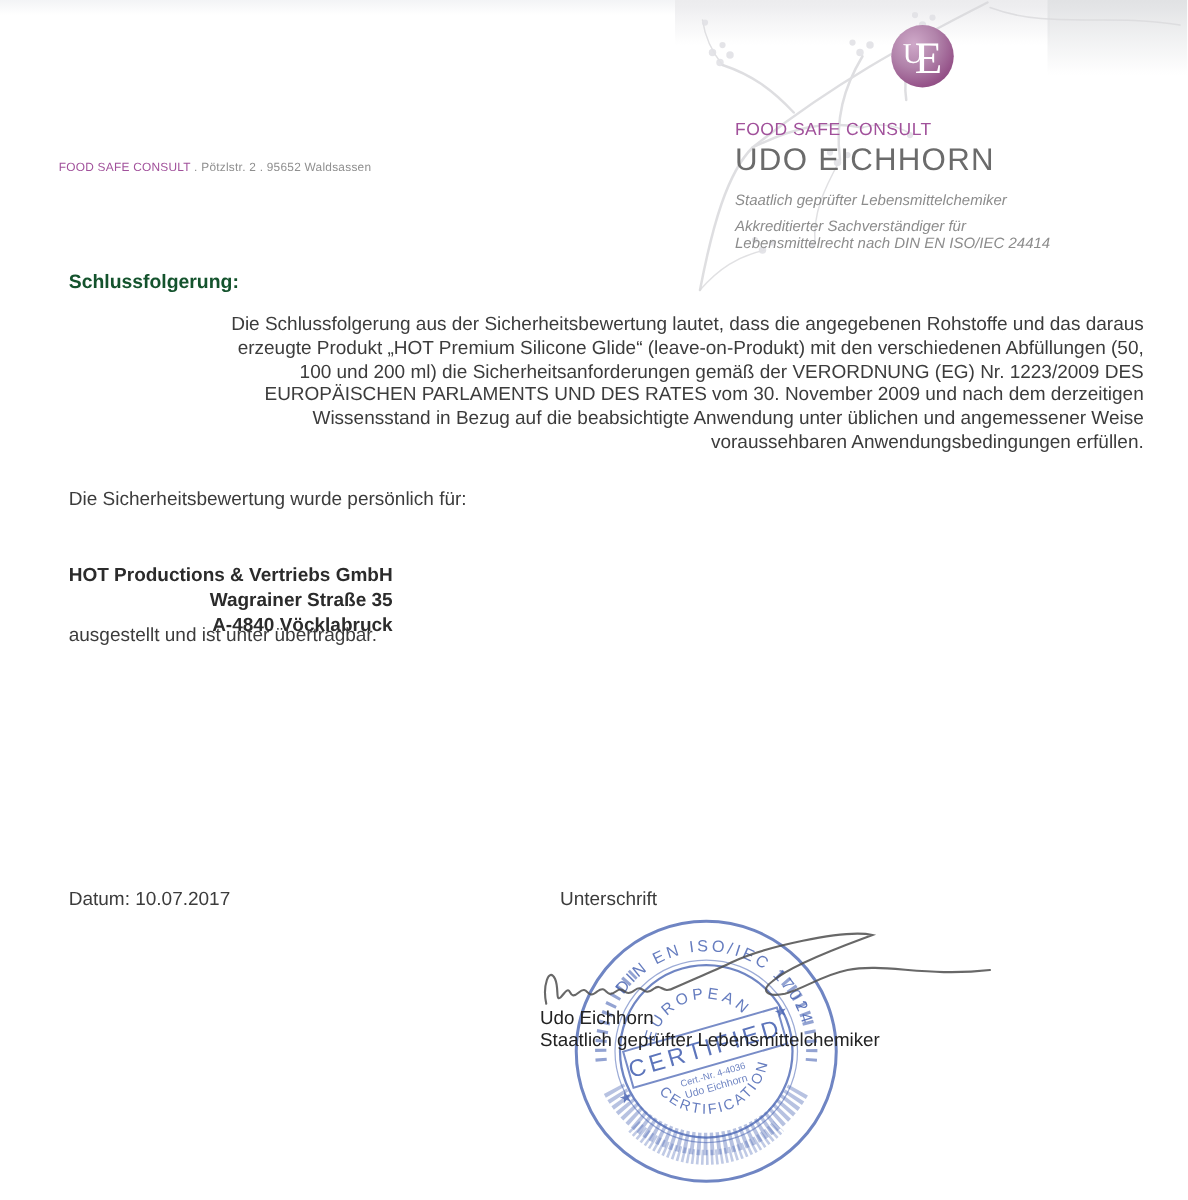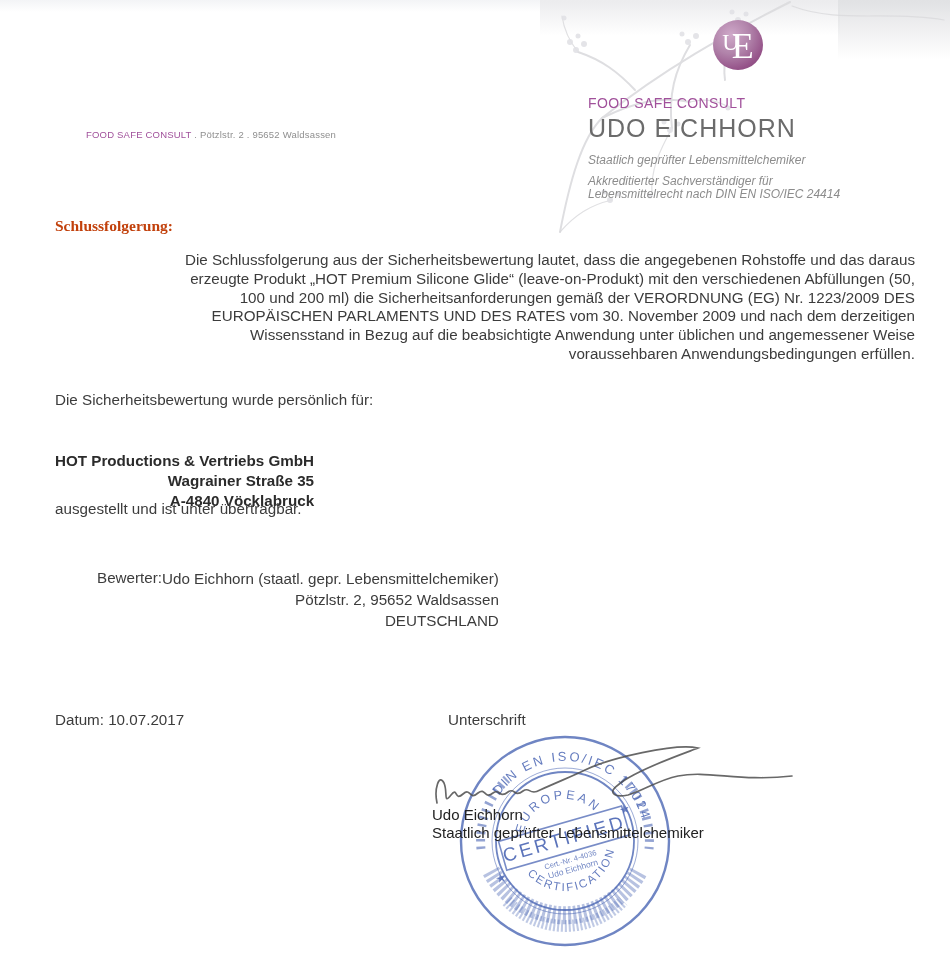--- a/index.html
+++ b/index.html
@@ -28,36 +28,36 @@
   
   .logo{position:absolute;left:713px;top:20px;width:50px;height:50px;border-radius:50%;
     background:radial-gradient(circle at 36% 30%,#cfa9c9 0%,#b183aa 40%,#96548a 72%,#7c3a70 100%);
     display:flex;align-items:center;justify-content:center;}
   .logo .mono-u{font-family:"Liberation Serif","DejaVu Serif",serif;color:#fff;font-size:23px;
     margin-right:-7px;margin-top:-4px;}
   .logo .mono-e{font-family:"Liberation Serif","DejaVu Serif",serif;color:#fff;font-size:36px;
     margin-top:2px;}
 
   
-  .sender-line{position:absolute;left:47px;top:129px;font-size:9.5px;letter-spacing:.2px;margin-left:39px;}
+  .sender-line{position:absolute;left:47px;top:129px;font-size:9.5px;letter-spacing:.2px;}
   .sender-line .brand{color:var(--brand-purple);}
   .sender-line .rest{color:#8f8f8f;}
 
   
   .hdr{position:absolute;left:588px;top:95px;}
   .hdr-brand{color:var(--brand-purple);font-size:14px;letter-spacing:.4px;}
   .hdr-name{color:var(--heading-gray);font-size:25px;letter-spacing:1px;margin-top:3px;}
   .hdr-sub1{color:var(--subtitle-gray);font-style:italic;font-size:12px;margin-top:10px;}
   .hdr-sub2{color:var(--subtitle-gray);font-style:italic;font-size:12px;margin-top:8px;
     line-height:12.8px;white-space:pre-line;}
 
   
   .txt{color:var(--body-text);font-size:15.2px;text-align:right;}
   .preline{white-space:pre-line;}
-  .doc-heading{position:absolute;left:55px;top:217px;font-weight:bold;font-size:15.5px;color:#c2410c;font-family:Liberation Serif, serif;}
+  .doc-heading{position:absolute;left:55px;top:217px;font-weight:bold;font-size:15.5px;color:#14532d;}
   .conclusion{position:absolute;left:55px;top:251px;width:860px;line-height:18.8px;}
   .personal{position:absolute;left:55px;top:391px;}
   .recipient{position:absolute;left:55px;top:427px;font-weight:bold;color:#2b2b2b;line-height:19.8px;margin-top:24px;}
   .issued{position:absolute;left:55px;top:500px;}
   .assessor{position:absolute;left:55px;top:569px;display:flex;}
   .assessor .label{width:107px;}
   .assessor .value{line-height:20.8px;}
   .date-line{position:absolute;left:55px;top:711px;}
   .sig-label{position:absolute;left:448px;top:711px;}
 
@@ -147,26 +147,20 @@
 voraussehbaren Anwendungsbedingungen erfüllen.</div>
 
   <div class="personal txt">Die Sicherheitsbewertung wurde persönlich für:</div>
 
   <div class="recipient txt preline">HOT Productions &amp; Vertriebs GmbH
 Wagrainer Straße 35
 A-4840 Vöcklabruck</div>
 
   <div class="issued txt">ausgestellt und ist unter übertragbar.</div>
 
-  <div class="assessor txt">
-    <div class="label">Bewerter:</div>
-    <div class="value preline">Udo Eichhorn (staatl. gepr. Lebensmittelchemiker)
-Pötzlstr. 2, 95652 Waldsassen
-DEUTSCHLAND</div>
-  </div>
 
   <div class="date-line txt">Datum: 10.07.2017</div>
   <div class="sig-label txt">Unterschrift</div>
 
   <svg class="stamp" viewBox="0 0 220 220">
     <defs>
       <path id="outerArc" d="M 30,110 A 80,80 0 0 1 190,110"></path>
       <path id="innerTopArc" d="M 68,110 A 42,42 0 0 1 152,110"></path>
       <path id="innerBottomArc" d="M 60,110 A 50,50 0 0 0 160,110"></path>
     </defs>

